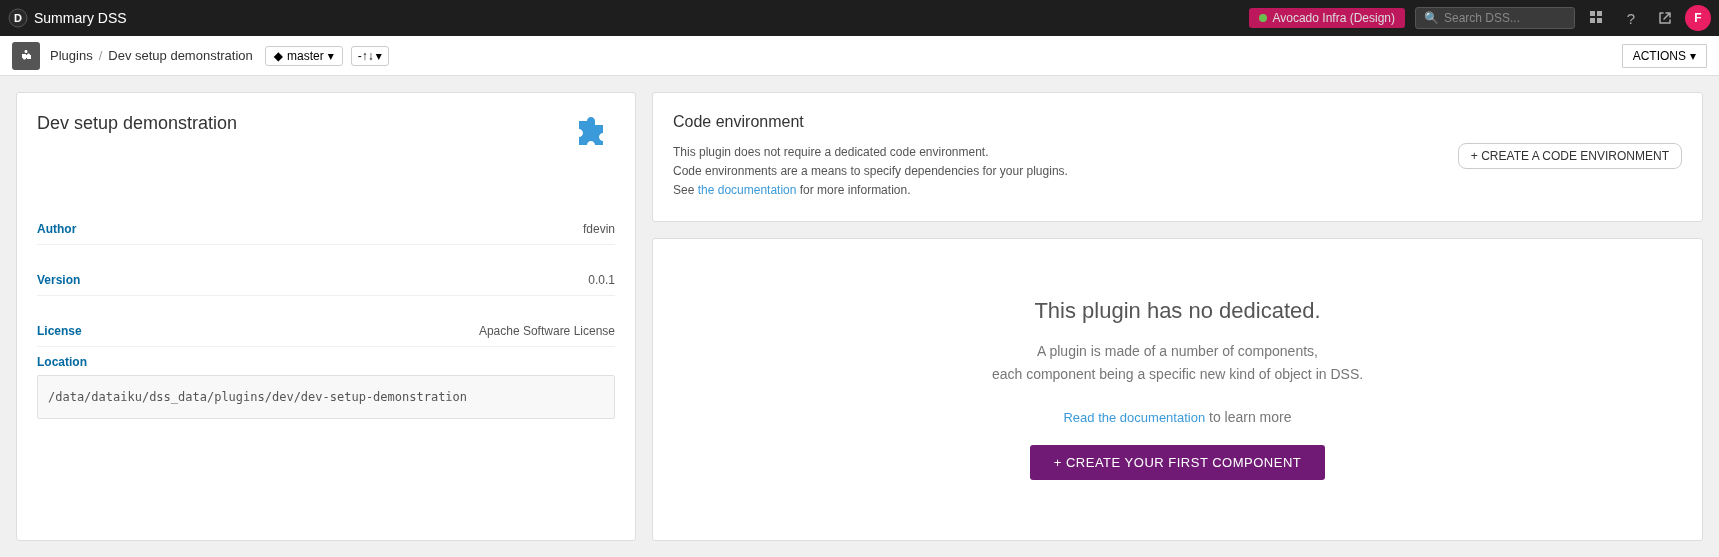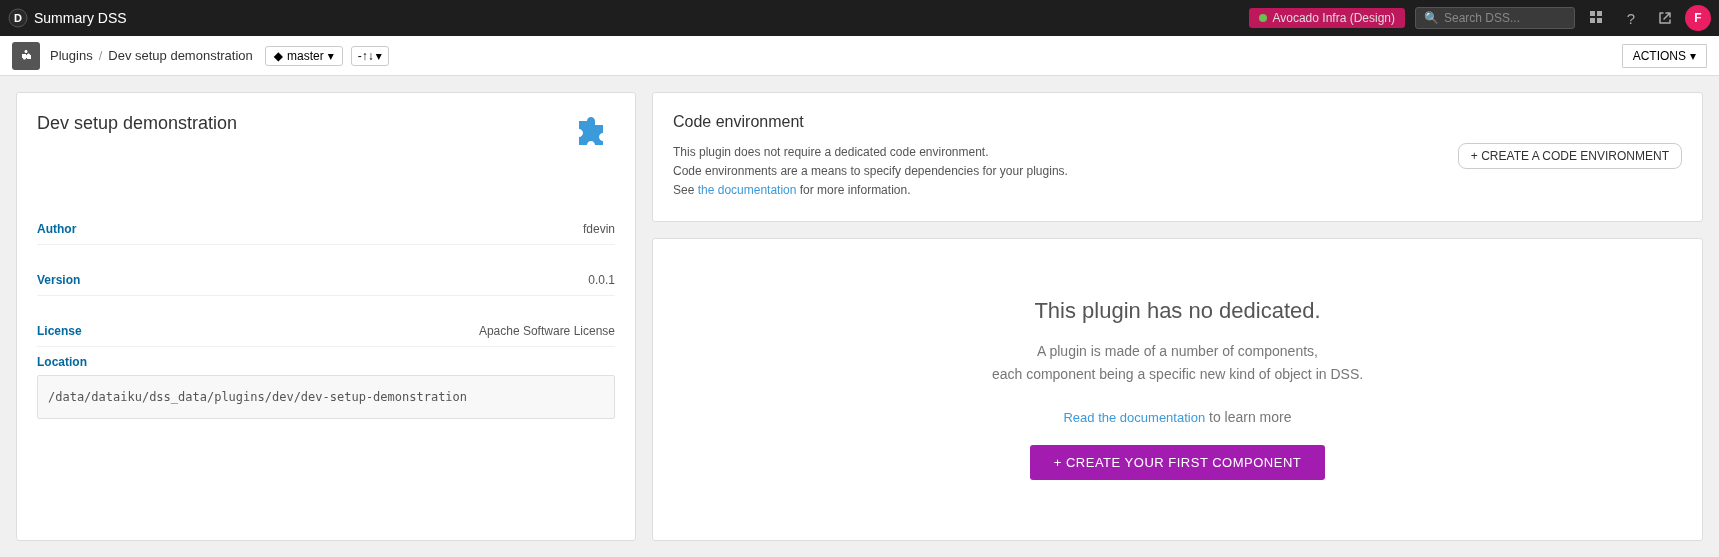--- a/index.html
+++ b/index.html
@@ -278,21 +278,21 @@
       font-weight: 400;
       margin-bottom: 16px;
     }
     .no-comp-desc {
       font-size: 14px;
       color: #777;
       line-height: 1.6;
       margin-bottom: 24px;
     }
     .create-component-btn {
-      background: #a21caf;
+      background: #701a75;
       color: #fff;
       border: none;
       border-radius: 3px;
       padding: 10px 24px;
       font-size: 13px;
       font-weight: 500;
       cursor: pointer;
       letter-spacing: 0.5px;
     }
   </style>

